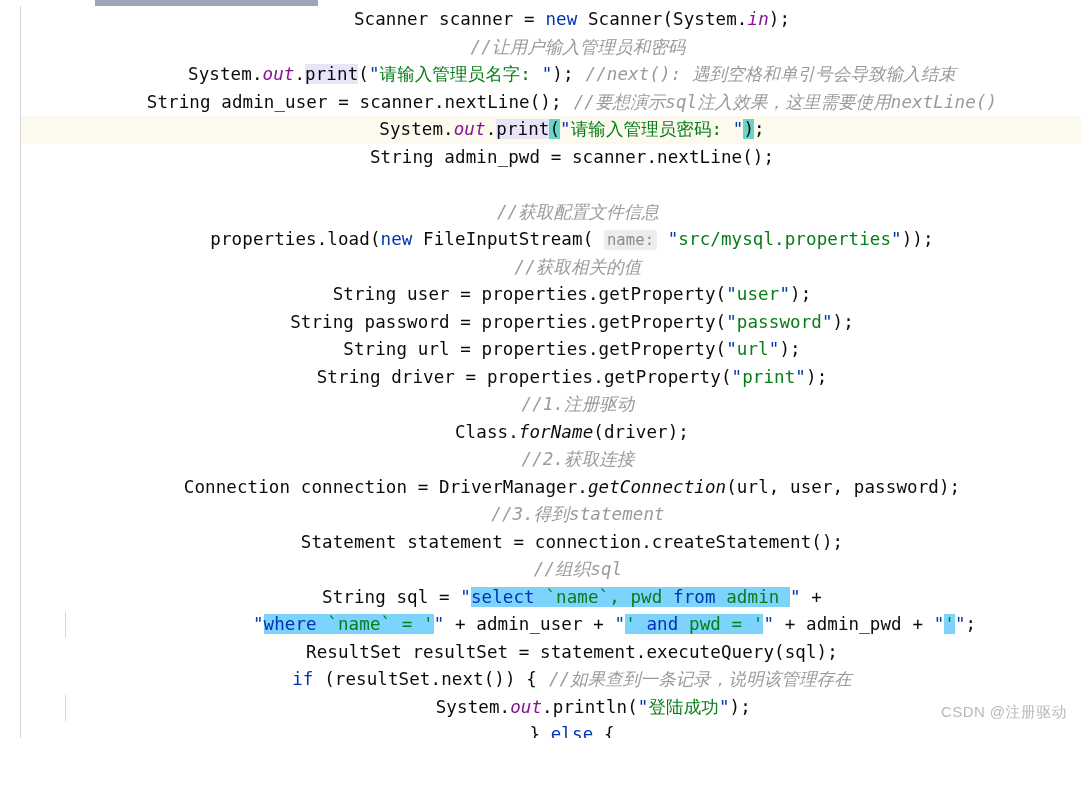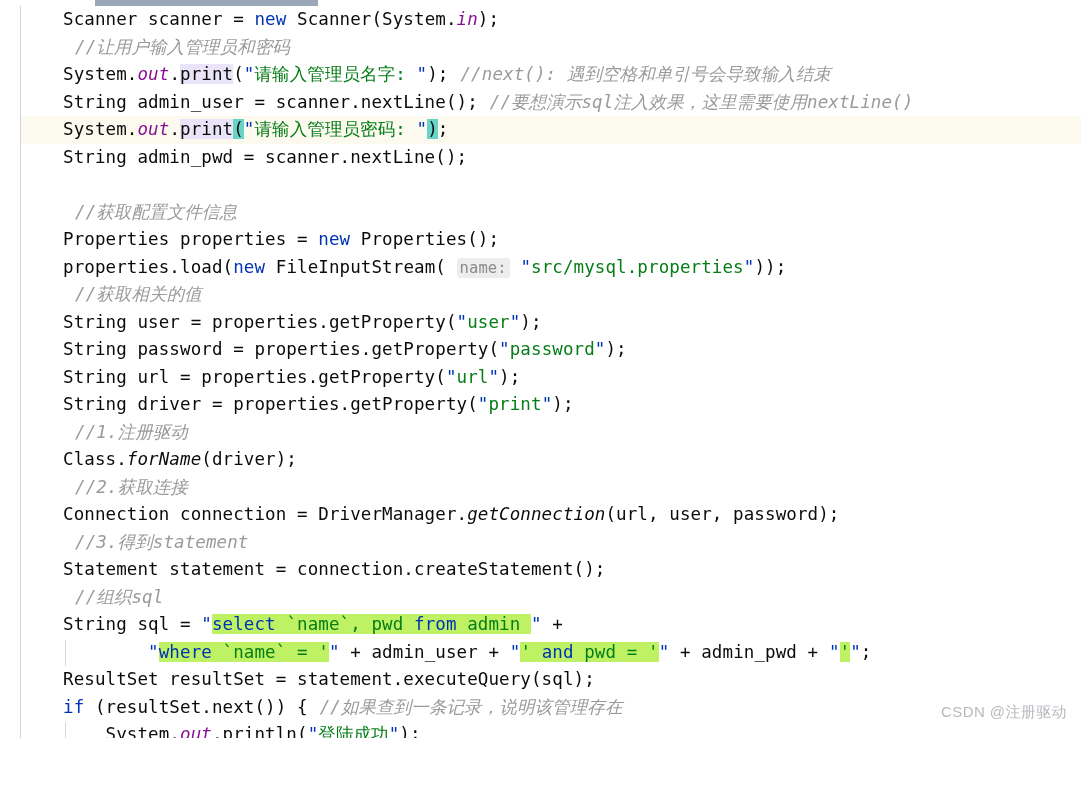--- a/index.html
+++ b/index.html
@@ -11,20 +11,21 @@
     overflow: hidden;
     font-family: "DejaVu Sans Mono", "Liberation Mono", monospace;
   }
 
   
   #editor {
     position: relative;
     width: 1081px; height: 738px;
     background: #ffffff;
     overflow: hidden;
+    text-align: center;
   }
 
   
   #hscroll-track {
     position: absolute;
     top: 0; left: 0; right: 0;
     height: 6px;
     background: #ffffff;
     z-index: 9;
   }
@@ -87,21 +88,21 @@
   }
 
   
   .kw      { color: #0033b3; }              
   .str     { color: #067d17; }              
   .q       { color: #0033b3; }              
   .cmt     { color: #9a9a9a; font-style: italic; margin-left: 12px; }
   .fld     { color: #871094; font-style: italic; }   
   .stat    { font-style: italic; color: #0b0b0b; }   
   .sqlkw   { color: #0033b3; }              
-  .sqlbg   { background: #bef264; }         
+  .sqlbg   { background: #7dd3fc; }         
   .mhl     { background: #e9e4f8; }         
   .brk     { background: #68d4c8; }         
   .hint    {
     color: #8c8c8c;
     background: #ededed;
     border-radius: 3px;
     padding: 1px 3px;
     font-size: 15.5px;
     margin-top: 32px;
   }
@@ -131,21 +132,20 @@
 
   <div id="code">
       <div class="line"><span>Scanner scanner = </span><span class="kw">new</span><span> Scanner(System.</span><span class="fld">in</span><span>);</span></div>
       <div class="line"><span class="cmt">//让用户输入管理员和密码</span></div>
       <div class="line"><span>System.</span><span class="fld">out</span><span>.</span><span class="mhl">print</span><span>(</span><span class="q">"</span><span class="str">请输入管理员名字: </span><span class="q">"</span><span>);</span><span class="cmt">//next(): 遇到空格和单引号会导致输入结束</span></div>
       <div class="line"><span>String admin_user = scanner.nextLine();</span><span class="cmt">//要想演示sql注入效果，这里需要使用nextLine()</span></div>
       <div class="line current"><span>System.</span><span class="fld">out</span><span>.</span><span class="mhl">print</span><span class="brk">(</span><span class="q">"</span><span class="str">请输入管理员密码: </span><span class="q">"</span><span class="brk">)</span><span>;</span></div>
       <div class="line"><span>String admin_pwd = scanner.nextLine();</span></div>
       <div class="line">&nbsp;</div>
       <div class="line"><span class="cmt">//获取配置文件信息</span></div>
-      <div class="line"><span>Properties properties = </span><span class="kw">new</span><span> Properties();</span></div>
       <div class="line"><span>properties.load(</span><span class="kw">new</span><span> FileInputStream( </span><span class="hint">name:</span><span> </span><span class="q">"</span><span class="str">src/mysql.properties</span><span class="q">"</span><span>));</span></div>
       <div class="line"><span class="cmt">//获取相关的值</span></div>
       <div class="line"><span>String user = properties.getProperty(</span><span class="q">"</span><span class="str">user</span><span class="q">"</span><span>);</span></div>
       <div class="line"><span>String password = properties.getProperty(</span><span class="q">"</span><span class="str">password</span><span class="q">"</span><span>);</span></div>
       <div class="line"><span>String url = properties.getProperty(</span><span class="q">"</span><span class="str">url</span><span class="q">"</span><span>);</span></div>
       <div class="line"><span>String driver = properties.getProperty(</span><span class="q">"</span><span class="str">print</span><span class="q">"</span><span>);</span></div>
       <div class="line"><span class="cmt">//1.注册驱动</span></div>
       <div class="line"><span>Class.</span><span class="stat">forName</span><span>(driver);</span></div>
       <div class="line"><span class="cmt">//2.获取连接</span></div>
       <div class="line"><span>Connection connection = DriverManager.</span><span class="stat">getConnection</span><span>(url, user, password);</span></div>

